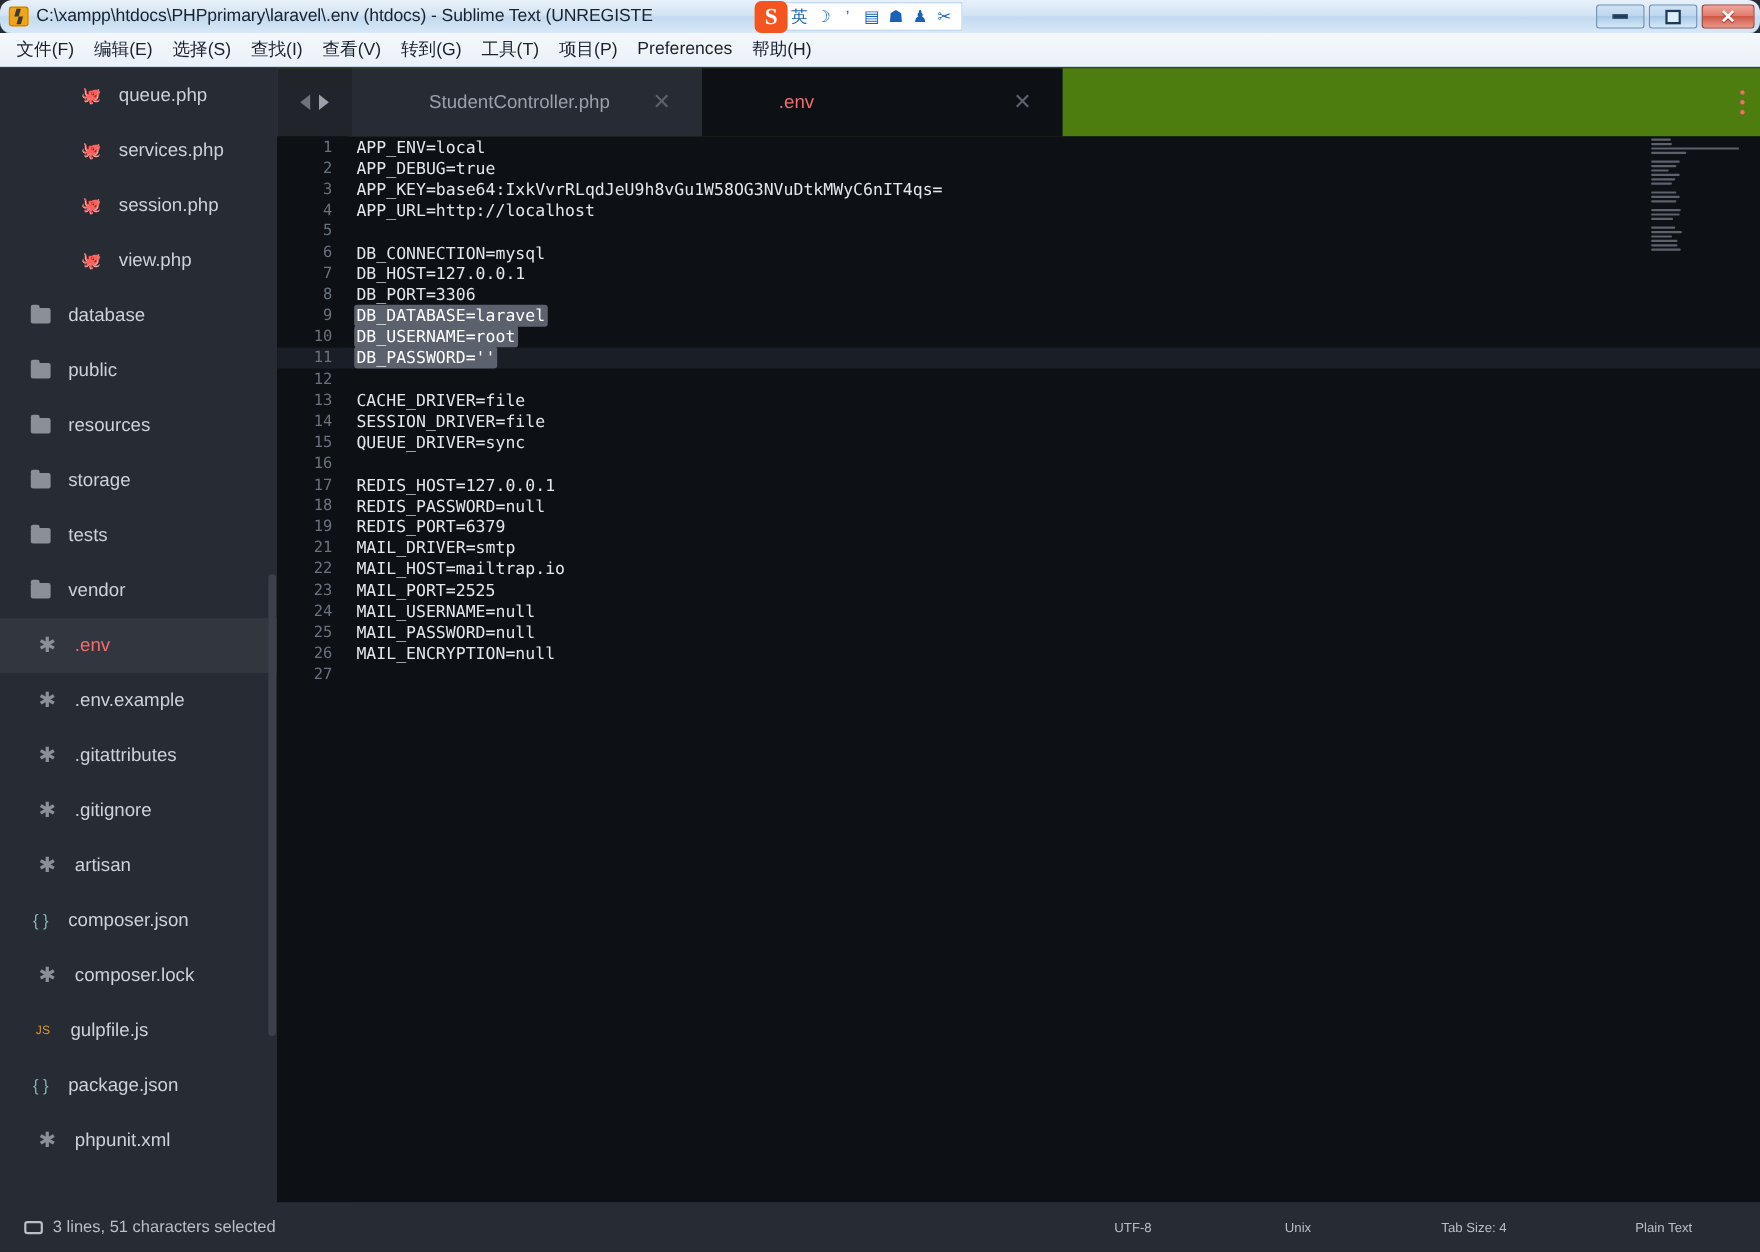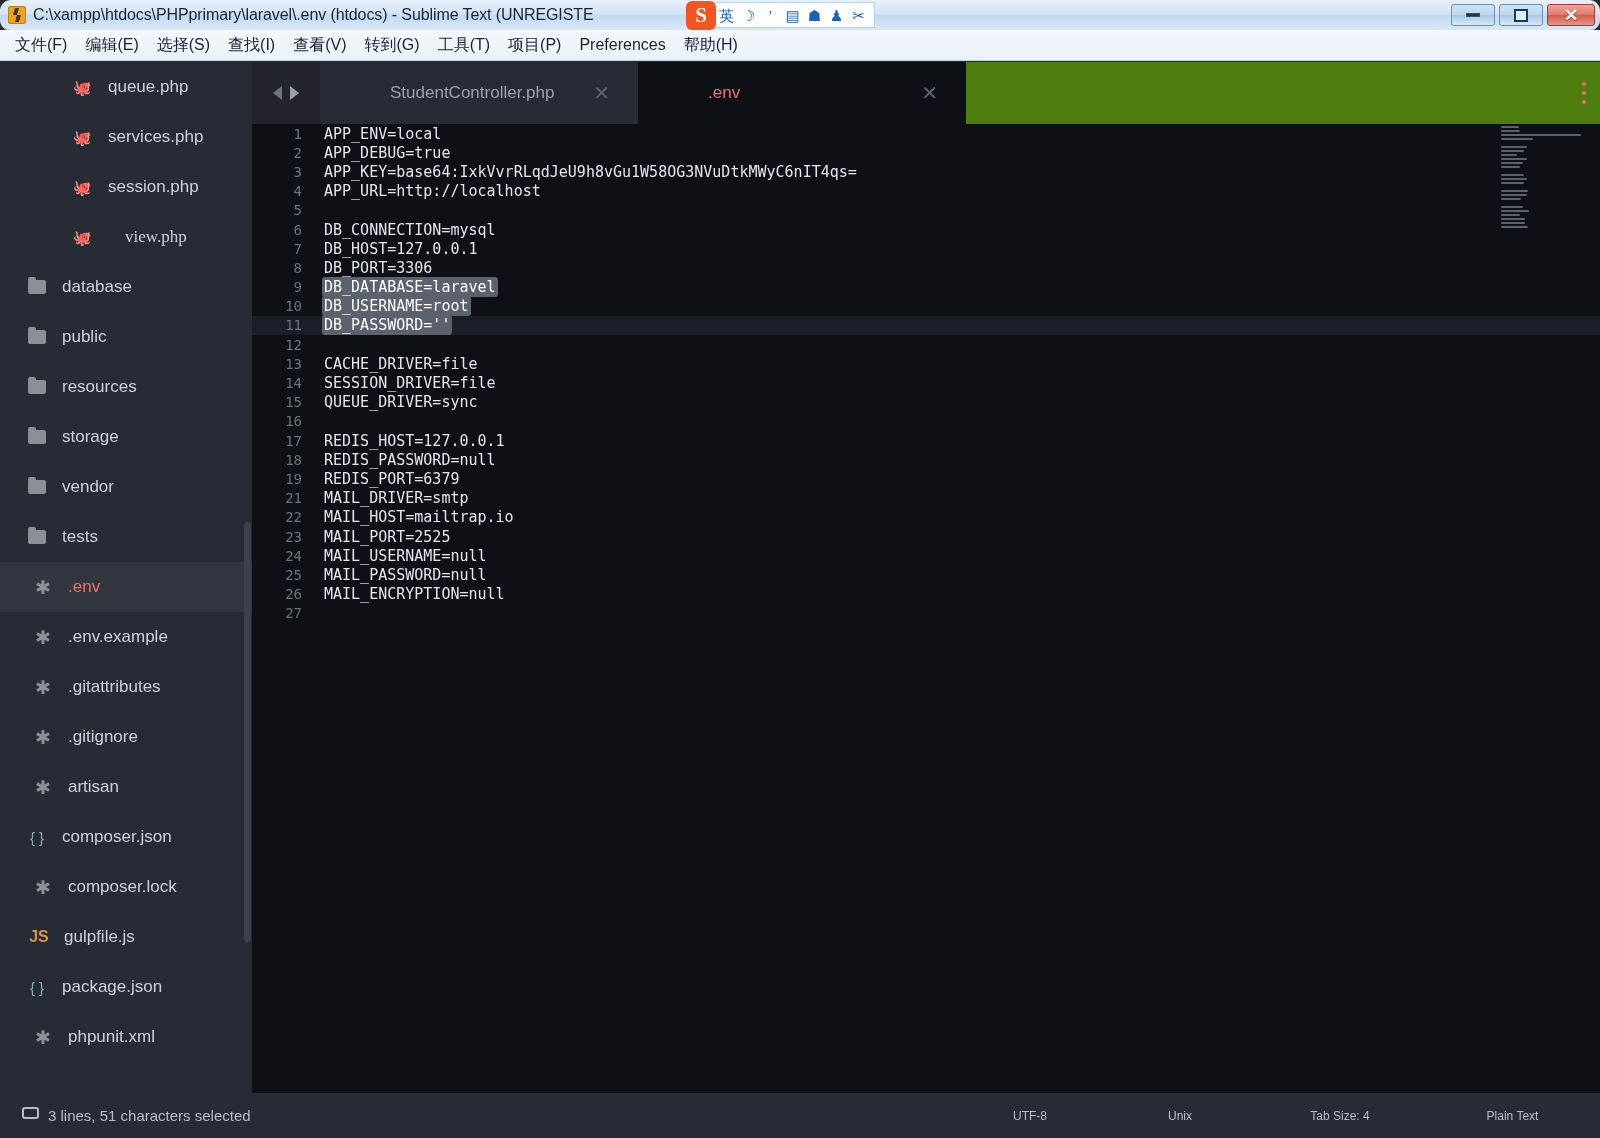--- a/index.html
+++ b/index.html
@@ -98,21 +98,21 @@
   .ic-php{color:#7d5f70;font-size:15px;}
   .ic-folder{
     width:18px;height:14px;background:#8b8f96;border-radius:2px;position:relative;
   }
   .ic-folder:before{
     content:"";position:absolute;left:0;top:-3px;width:8px;height:4px;
     background:#8b8f96;border-radius:2px 2px 0 0;
   }
   .ic-star{color:#8b8f96;font-size:19px;}
   .ic-json{color:#7fb4b4;font-size:15px;}
-  .ic-js{color:#d79440;font-size:16px;font-weight:bold;}
+  .ic-js{color:#d79440;font-size:11px;font-weight:normal;}
   #sidebar-vscroll{
     position:absolute;left:244px;top:460px;width:7px;height:420px;
     background:#3b404a;border-radius:4px;
   }
 
   
   #tabbar{
     position:absolute;left:252px;top:0;width:1348px;height:62px;
     background:#4d7c0f;display:flex;align-items:stretch;
   }
@@ -179,21 +179,21 @@
     position:absolute;right:7px;top:2px;width:92px;height:120px;
   }
   .mm{background:#5c626c;height:2px;margin-bottom:2px;border-radius:1px;}
   .mm.gap{background:transparent;}
 
   
   #statusbar{
     position:absolute;left:0;top:1093px;width:1600px;height:45px;
     background:#272b33;display:flex;align-items:center;
   }
-  #status-left{display:flex;align-items:flex-start;margin-left:22px;gap:9px;}
+  #status-left{display:flex;align-items:center;margin-left:22px;gap:9px;}
   #status-icon{
     width:17px;height:12px;border:2px solid #b9bec7;border-radius:3px;background:#272b33;
   }
   #status-text{font-size:15px;color:#b9bec7;white-space:nowrap;}
   #status-right{margin-left:auto;display:flex;align-items:center;}
   .st-cell{font-size:12px;color:#b9bec7;white-space:nowrap;text-align:center;}
   #st-enc{width:150px;}
   #st-le{width:150px;}
   #st-tab{width:170px;}
   #st-syn{width:175px;}
@@ -262,21 +262,21 @@
         <div class="row" style="padding-left: 72px;">
           <span class="ic">
             <span class="ic-php">🐙</span>
           </span>
           <span class="lbl" style="margin-left: 14px;">session.php</span>
         </div>
         <div class="row" style="padding-left: 72px;">
           <span class="ic">
             <span class="ic-php">🐙</span>
           </span>
-          <span class="lbl" style="margin-left: 31px; font-family: Liberation Serif, serif;">view.php</span>
+          <span class="lbl" style="margin-left: 14px;">view.php</span>
         </div>
         <div class="row" style="padding-left: 26px;">
           <span class="ic">
             <span class="ic-folder"></span>
           </span>
           <span class="lbl" style="margin-left: 14px;">database</span>
         </div>
         <div class="row" style="padding-left: 26px;">
           <span class="ic">
             <span class="ic-folder"></span>
@@ -292,27 +292,27 @@
         <div class="row" style="padding-left: 26px;">
           <span class="ic">
             <span class="ic-folder"></span>
           </span>
           <span class="lbl" style="margin-left: 14px;">storage</span>
         </div>
         <div class="row" style="padding-left: 26px;">
           <span class="ic">
             <span class="ic-folder"></span>
           </span>
+          <span class="lbl" style="margin-left: 14px;">tests</span>
+        </div>
+        <div class="row" style="padding-left: 26px;">
+          <span class="ic">
+            <span class="ic-folder"></span>
+          </span>
           <span class="lbl" style="margin-left: 14px;">vendor</span>
-        </div>
-        <div class="row" style="padding-left: 26px;">
-          <span class="ic">
-            <span class="ic-folder"></span>
-          </span>
-          <span class="lbl" style="margin-left: 14px;">tests</span>
         </div>
         <div class="row selected" style="padding-left: 32px;">
           <span class="ic">
             <span class="ic-star">✱</span>
           </span>
           <span class="lbl" style="margin-left: 14px;">.env</span>
         </div>
         <div class="row" style="padding-left: 32px;">
           <span class="ic">
             <span class="ic-star">✱</span>

